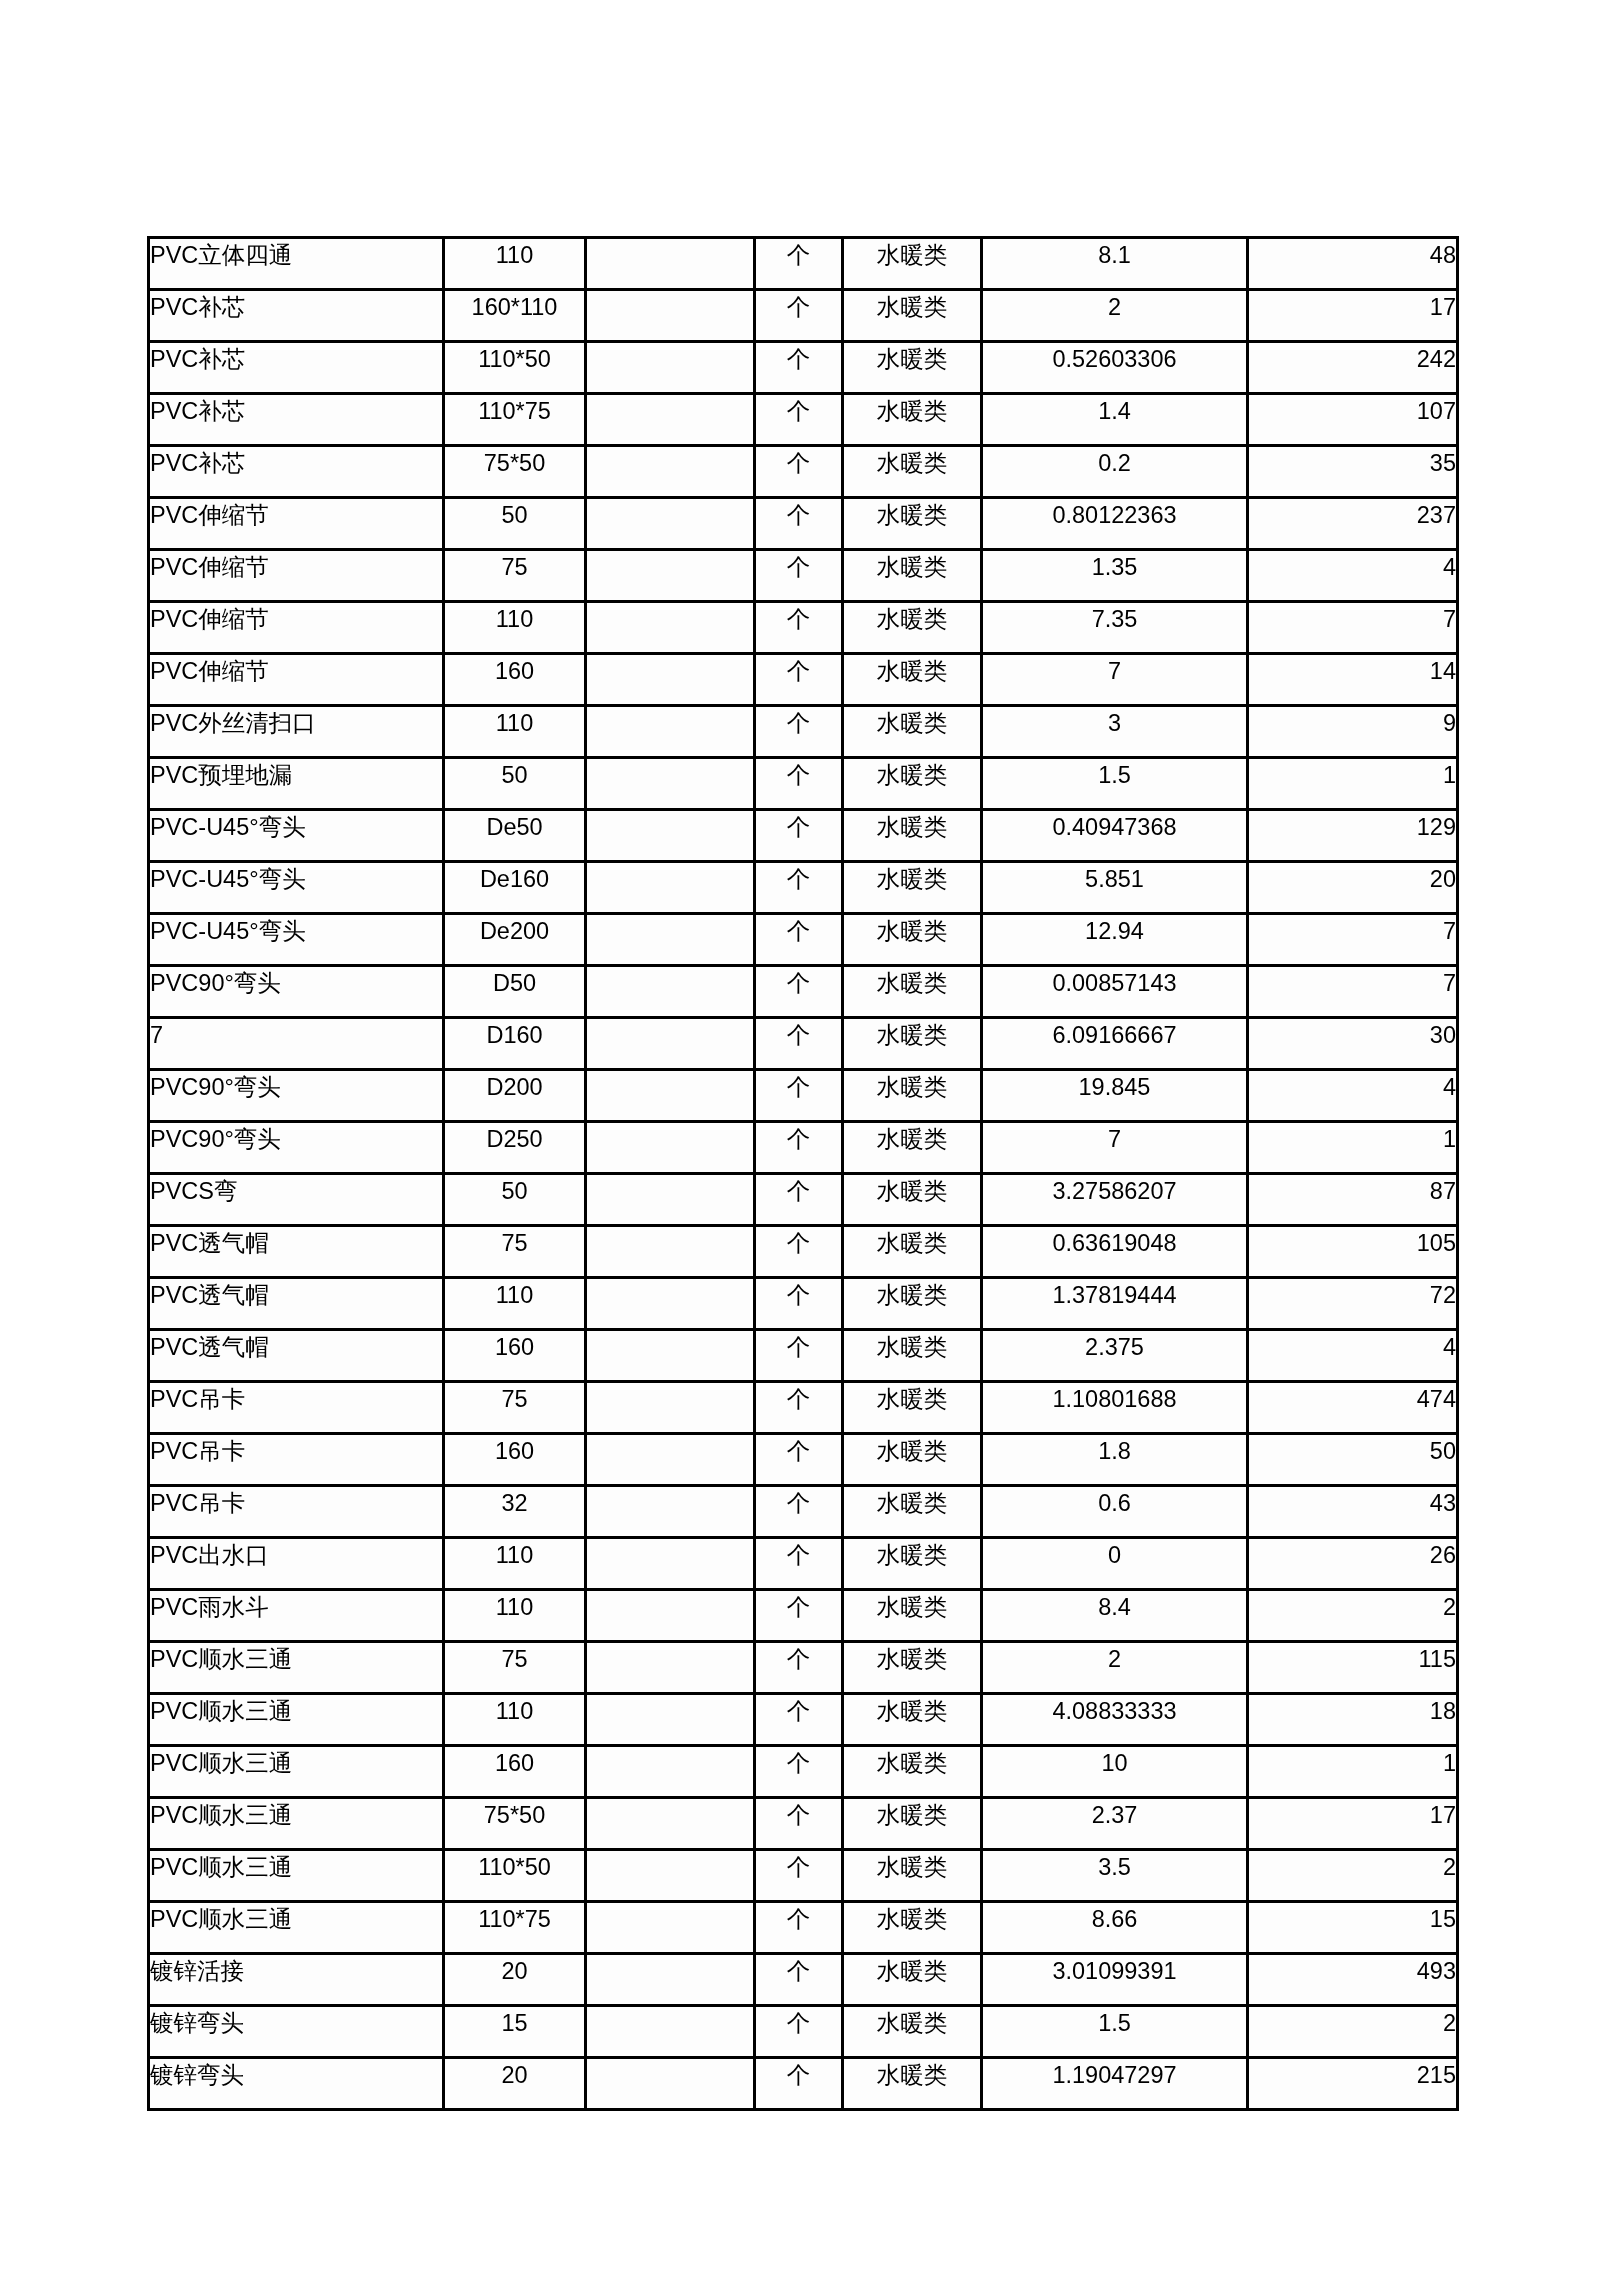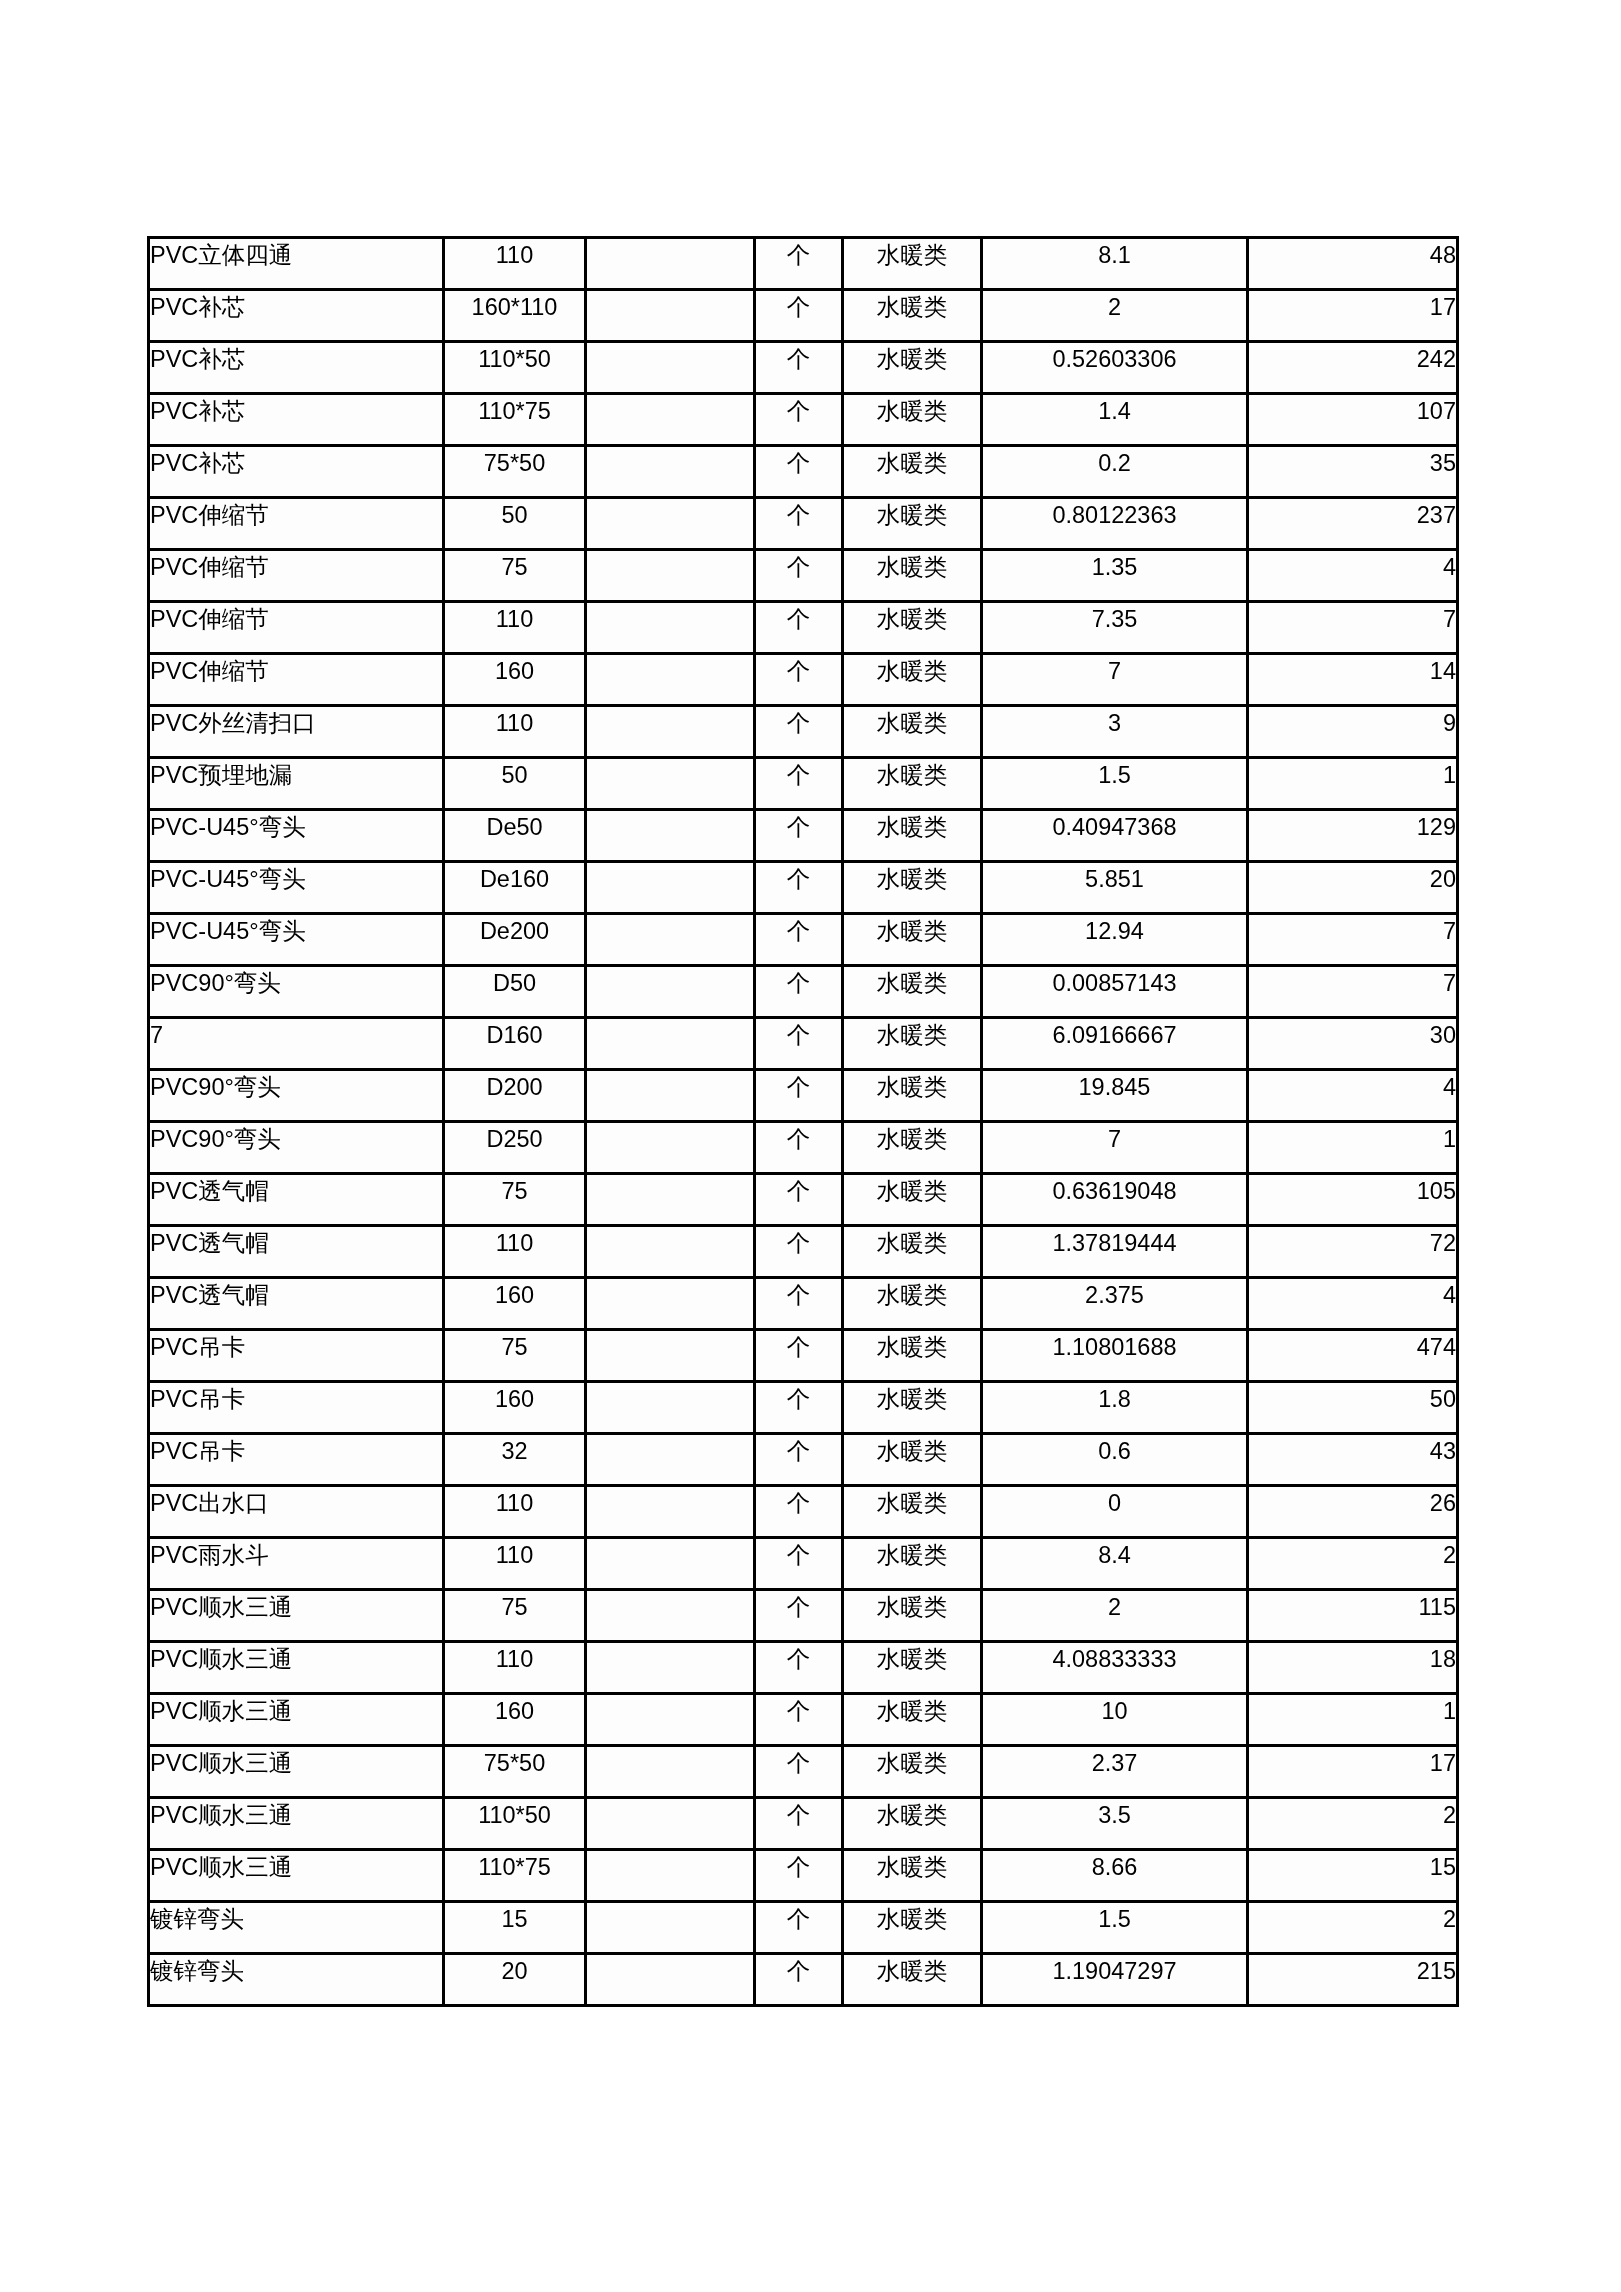--- a/index.html
+++ b/index.html
@@ -219,20 +219,29 @@
         <tr>
     <td class="c-name">PVC90°弯头</td>
     <td class="c-spec">D250</td>
     <td class="c-blank"></td>
     <td class="c-unit">个</td>
     <td class="c-category">水暖类</td>
     <td class="c-price">7</td>
     <td class="c-qty">1</td>
   </tr>
         <tr>
+    <td class="c-name">PVCS弯</td>
+    <td class="c-spec">50</td>
+    <td class="c-blank"></td>
+    <td class="c-unit">个</td>
+    <td class="c-category">水暖类</td>
+    <td class="c-price">3.27586207</td>
+    <td class="c-qty">87</td>
+  </tr>
+        <tr>
     <td class="c-name">PVC透气帽</td>
     <td class="c-spec">75</td>
     <td class="c-blank"></td>
     <td class="c-unit">个</td>
     <td class="c-category">水暖类</td>
     <td class="c-price">0.63619048</td>
     <td class="c-qty">105</td>
   </tr>
         <tr>
     <td class="c-name">PVC透气帽</td>
@@ -343,20 +352,29 @@
     <td class="c-qty">2</td>
   </tr>
         <tr>
     <td class="c-name">PVC顺水三通</td>
     <td class="c-spec">110*75</td>
     <td class="c-blank"></td>
     <td class="c-unit">个</td>
     <td class="c-category">水暖类</td>
     <td class="c-price">8.66</td>
     <td class="c-qty">15</td>
+  </tr>
+        <tr>
+    <td class="c-name">镀锌活接</td>
+    <td class="c-spec">20</td>
+    <td class="c-blank"></td>
+    <td class="c-unit">个</td>
+    <td class="c-category">水暖类</td>
+    <td class="c-price">3.01099391</td>
+    <td class="c-qty">493</td>
   </tr>
         <tr>
     <td class="c-name">镀锌弯头</td>
     <td class="c-spec">15</td>
     <td class="c-blank"></td>
     <td class="c-unit">个</td>
     <td class="c-category">水暖类</td>
     <td class="c-price">1.5</td>
     <td class="c-qty">2</td>
   </tr>

